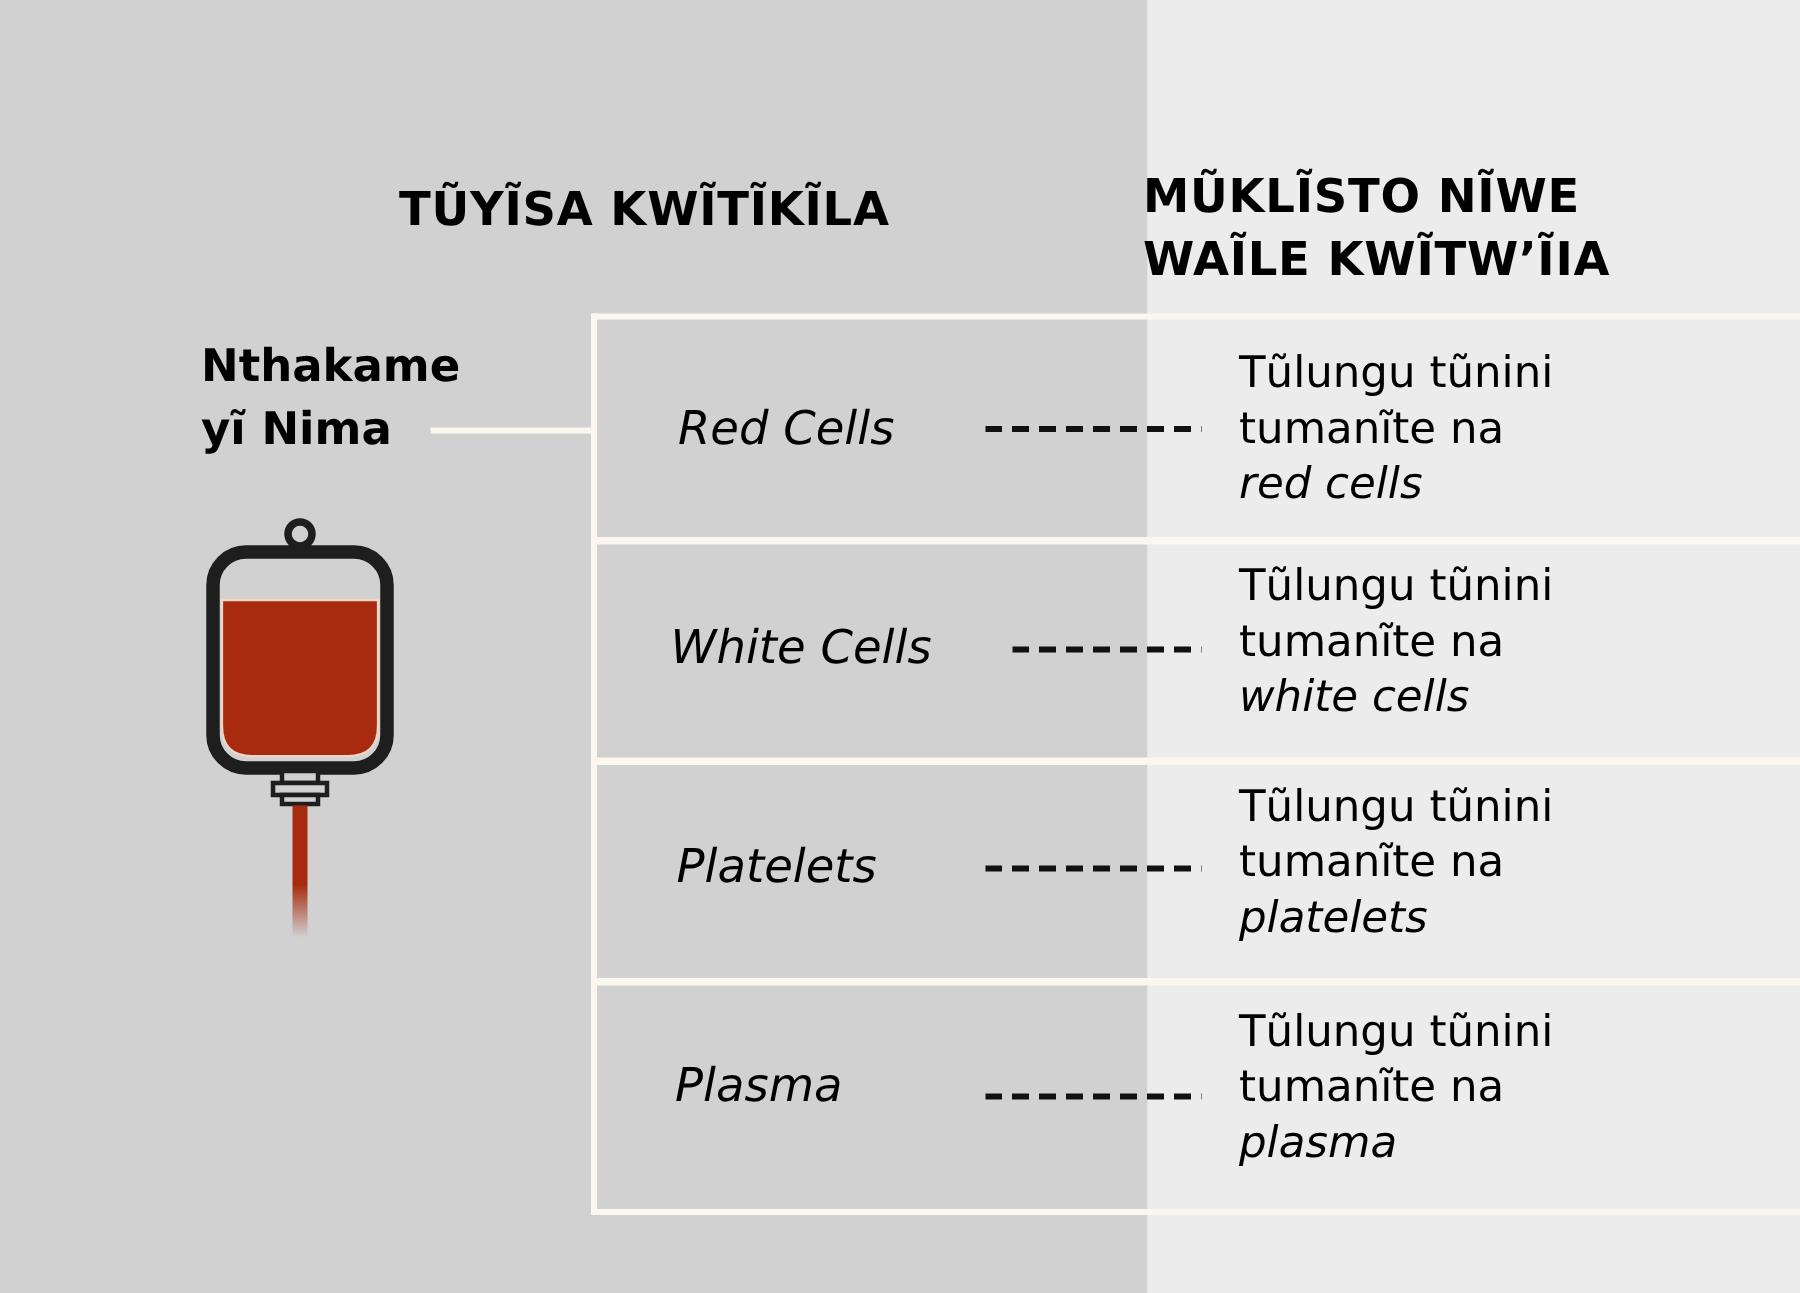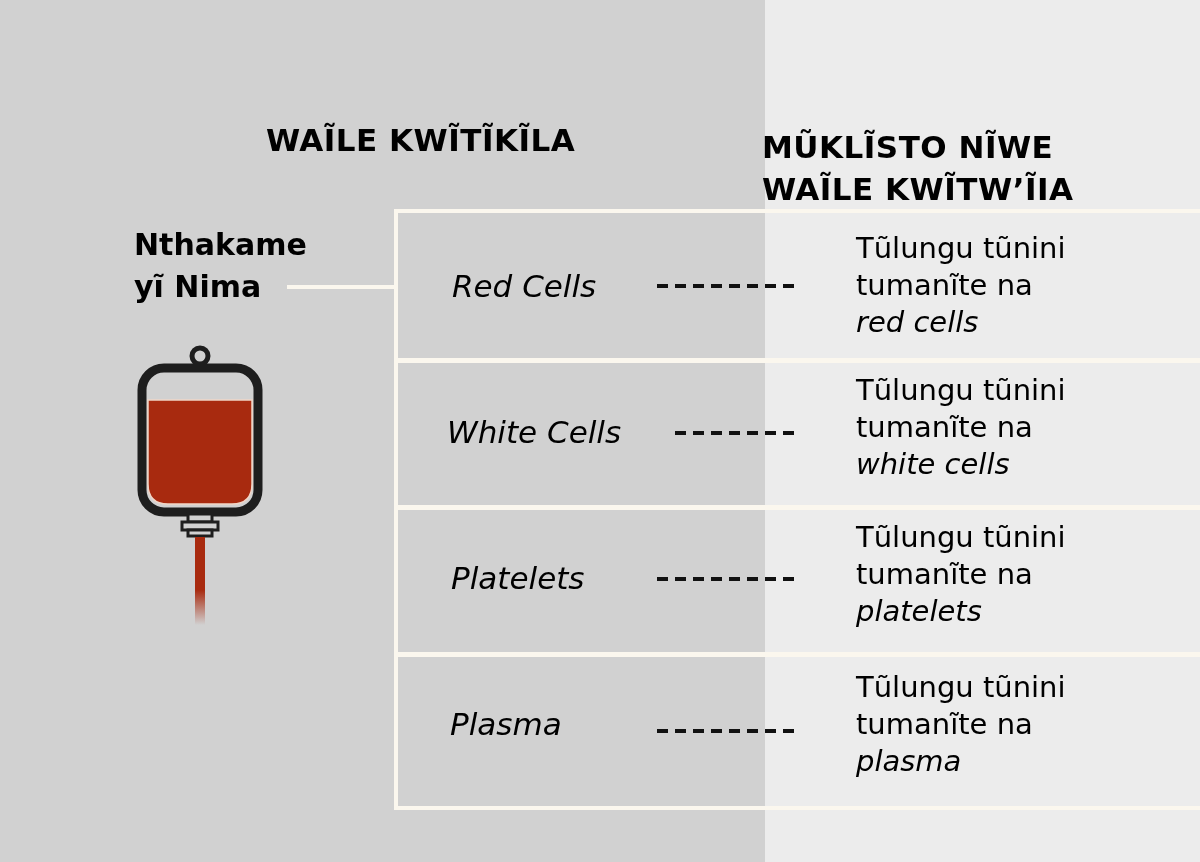--- a/index.html
+++ b/index.html
@@ -21,21 +21,21 @@
     .heading {
       position: absolute;
       font-family: "DejaVu Sans", sans-serif;
       font-weight: bold;
       font-size: 31px;
       letter-spacing: 0.5px;
       line-height: 42px;
       white-space: pre-line;
     }
     .heading-left { left: 266px; top: 119px; }
-    .heading-right { left: 762px; top: 110px; margin-top: 16px; }
+    .heading-right { left: 762px; top: 110px; }
     .source-label {
       position: absolute;
       left: 134px; top: 224px;
       font-family: "DejaVu Sans", sans-serif;
       font-weight: bold;
       font-size: 30px;
       line-height: 42px;
       white-space: pre-line;
     }
     .connector {
@@ -67,33 +67,32 @@
       position: absolute;
       height: 4px;
       background-image: repeating-linear-gradient(90deg, #111 0 11px, transparent 11px 18px);
     }
     .desc {
       position: absolute;
       left: 826px;
       font-family: "DejaVu Sans", sans-serif;
       font-size: 29px;
       line-height: 37px;
-      margin-left: 30px;
     }
     .desc .em { font-style: italic; display: block; }
     .desc .line { display: block; }
     .bag { position: absolute; left: 132px; top: 344px; width: 136px; height: 282px; }
   </style>
 </head>
 <body>
 
 <div class="bg-left"></div>
 <div class="bg-right"></div>
 
-<div class="heading heading-left">WAĨLE KWĨTĨKĨLA</div>
+<div class="heading heading-left">TŨYĨSA KWĨTĨKĨLA</div>
 <div class="heading heading-right">MŨKLĨSTO NĨWE
 WAĨLE KWĨTW’ĨIA</div>
 
 <div class="source-label">Nthakame
 yĩ Nima</div>
 <div class="connector"></div>
 
 <svg class="bag" viewBox="0 0 136 282">
   <defs>
     <linearGradient id="tubefade" x1="0" y1="0" x2="0" y2="1">

